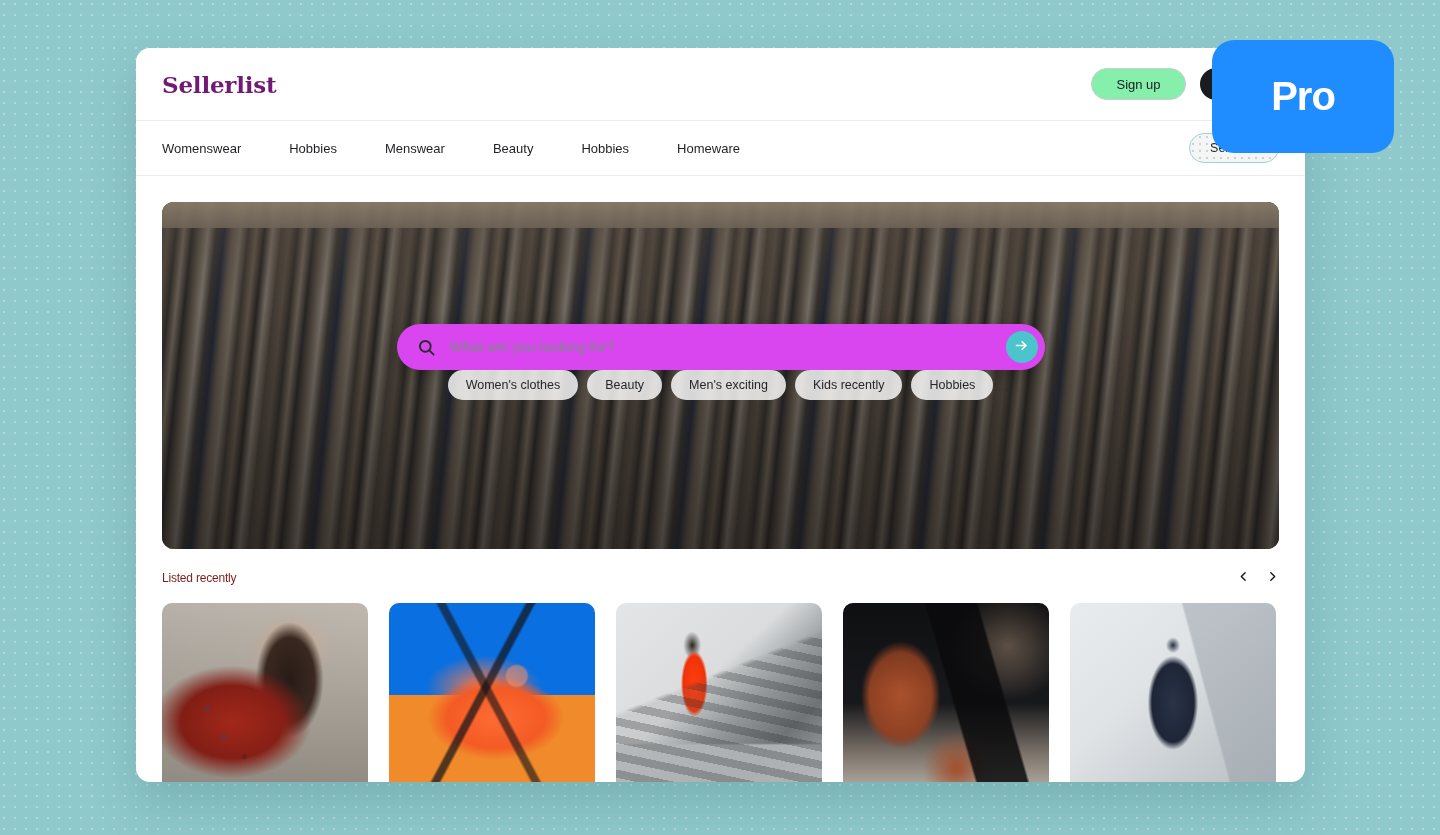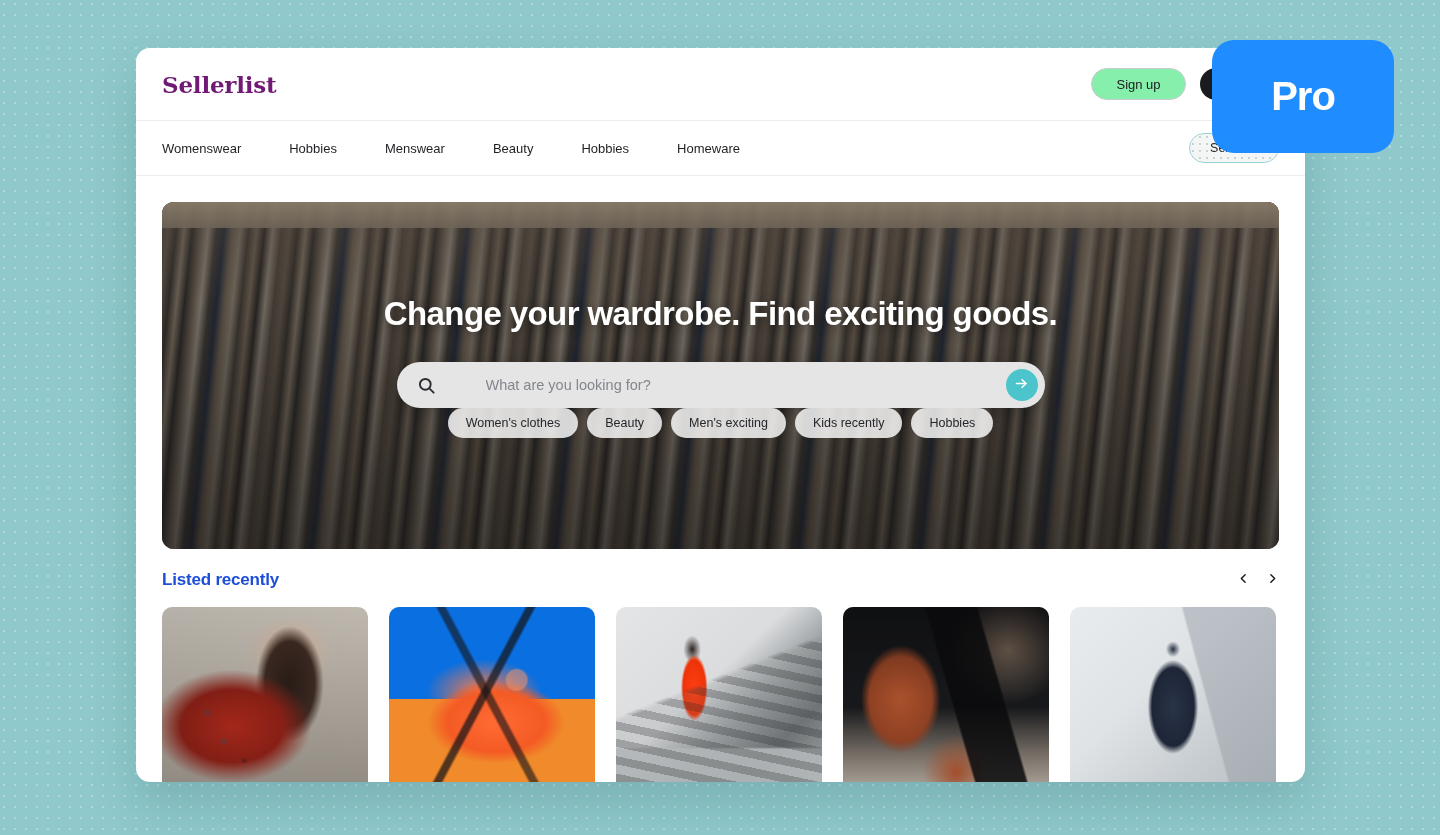--- a/index.html
+++ b/index.html
@@ -168,27 +168,26 @@
     letter-spacing: -0.6px;
     text-align: center;
     text-shadow: 0 2px 12px rgba(0,0,0,0.35);
     white-space: nowrap;
   }
 
   .search-bar {
     margin-top: 29px;
     width: 648px;
     height: 46px;
-    background: #e5e5e5;
+    background: #d946ef;
     border-radius: 999px;
     display: flex;
     align-items: center;
     padding: 0 7px 0 20px;
     box-shadow: 0 4px 18px rgba(0,0,0,0.18);
-    gap: 36px;
   }
   .search-icon { flex: 0 0 auto; display: flex; align-items: center; }
   .search-input {
     flex: 1 1 auto;
     border: none;
     outline: none;
     font-size: 14.5px;
     color: #2a2b2e;
     font-family: "Liberation Sans", sans-serif;
     padding-left: 14px;
@@ -227,23 +226,23 @@
   }
 
   
   .section-head {
     margin: 21px 26px 0 26px;
     display: flex;
     align-items: center;
     justify-content: space-between;
   }
   .section-title {
-    font-size: 17px;
-    font-weight: 700;
-    color: #1d4ed8;
+    font-size: 12px;
+    font-weight: 400;
+    color: #7f1d1d;
     letter-spacing: -0.2px;
   }
   .section-nav { display: flex; gap: 16px; align-items: center; }
   .arrow-btn {
     background: none;
     border: none;
     cursor: pointer;
     padding: 0;
     display: flex;
     align-items: center;
@@ -392,21 +391,20 @@
       <a class="nav-link" href="#">Homeware</a>
     </div>
     <div class="btn-sell">Sell item</div>
   </div>
 
   <div class="hero">
     <div class="hero-bg"></div>
     <div class="hero-top-rail"></div>
 
     <div class="hero-inner">
-      <div class="hero-title">Change your wardrobe. Find exciting goods.</div>
 
       <div class="search-bar">
         <span class="search-icon">
           <svg width="19" height="19" viewBox="0 0 24 24" fill="none" stroke="#2b2c30" stroke-width="2.4" stroke-linecap="round">
             <circle cx="10.5" cy="10.5" r="6.8"></circle>
             <line x1="15.6" y1="15.6" x2="21" y2="21"></line>
           </svg>
         </span>
         <input class="search-input" type="text" placeholder="What are you looking for?" style="">
         <button class="search-go">

